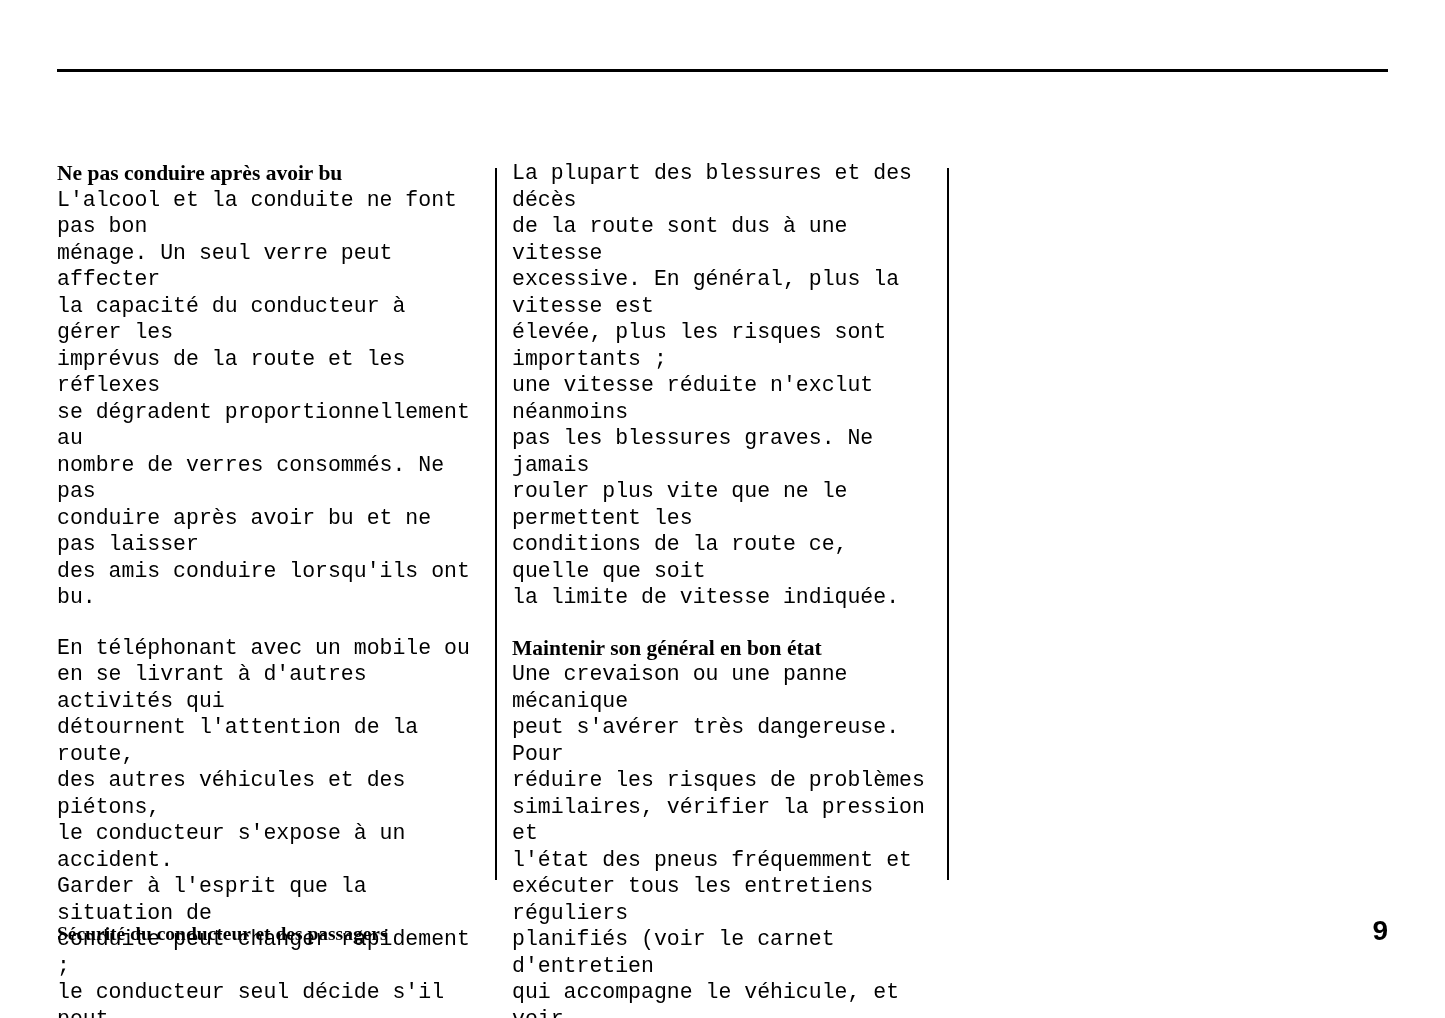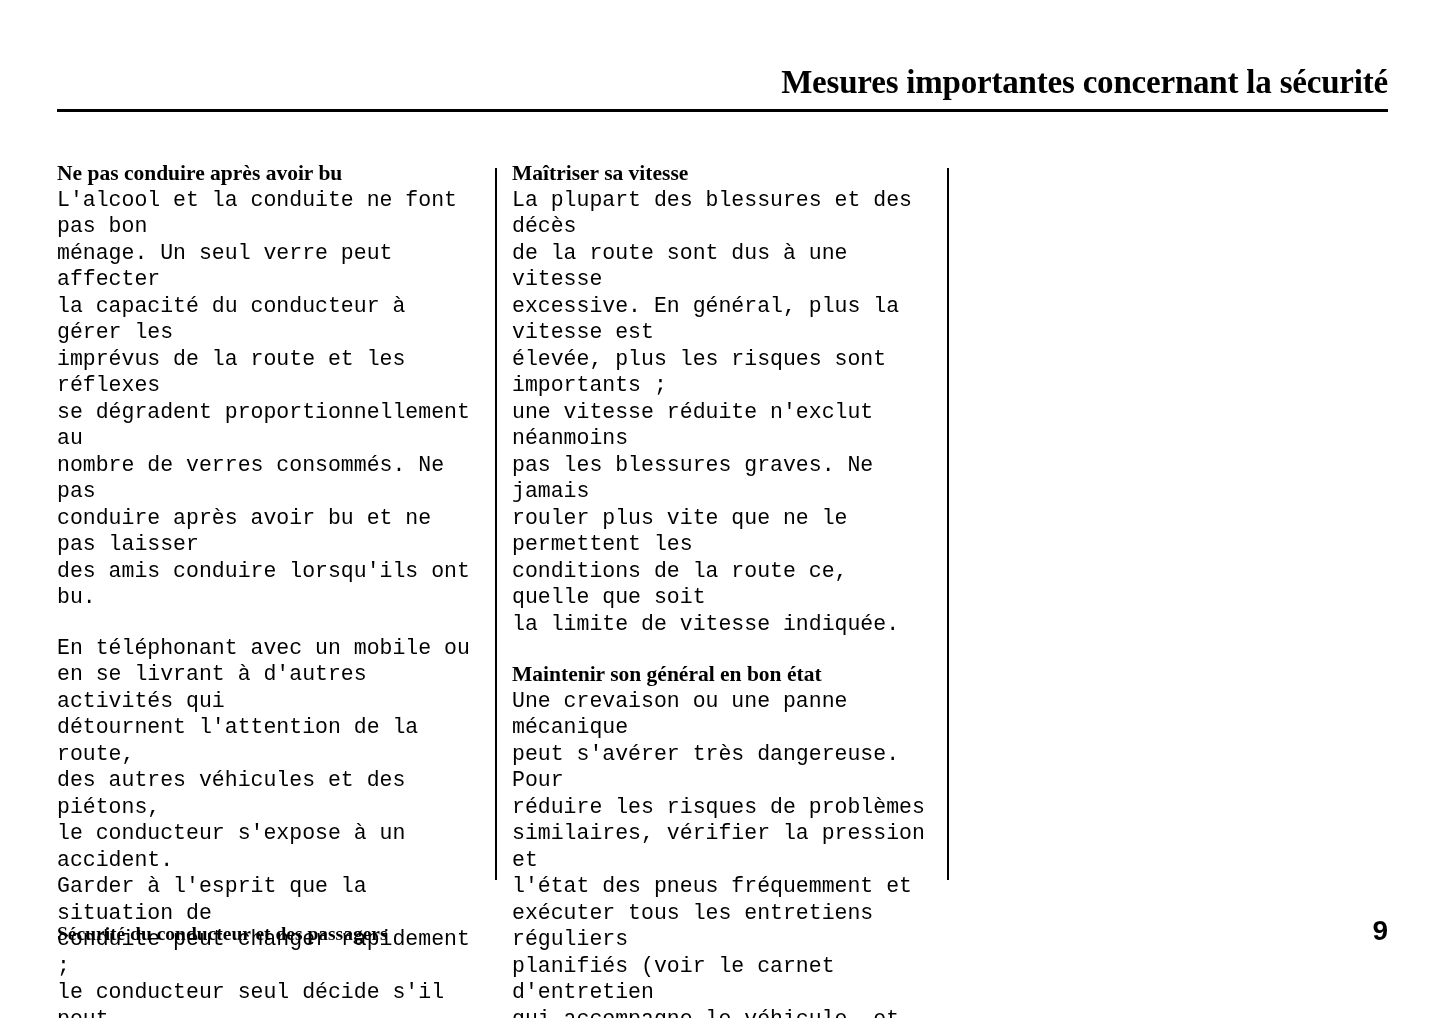--- a/index.html
+++ b/index.html
@@ -116,21 +116,20 @@
     min-width: 26px;
     text-align: right;
   }
 </style>
 </head>
 <body>
 
 <div class="page">
 
   <div class="page-header">
-    <div class="page-title">Mesures importantes concernant la sécurité</div>
     <div class="title-rule"></div>
   </div>
 
   <div class="columns">
 
     <div class="divider divider-1"></div>
     <div class="divider divider-2"></div>
 
     <div class="column col-1">
       <div class="section">
@@ -152,21 +151,20 @@
 le conducteur s'expose à un accident.
 Garder à l'esprit que la situation de
 conduite peut changer rapidement ;
 le conducteur seul décide s'il peut
 détourner son attention de la conduite.</p>
       </div>
     </div>
 
     <div class="column col-2">
       <div class="section">
-        <h2 class="section-heading">Maîtriser sa vitesse</h2>
         <p class="section-body">La plupart des blessures et des décès
 de la route sont dus à une vitesse
 excessive. En général, plus la vitesse est
 élevée, plus les risques sont importants ;
 une vitesse réduite n'exclut néanmoins
 pas les blessures graves. Ne jamais
 rouler plus vite que ne le permettent les
 conditions de la route ce, quelle que soit
 la limite de vitesse indiquée.</p>
       </div>

